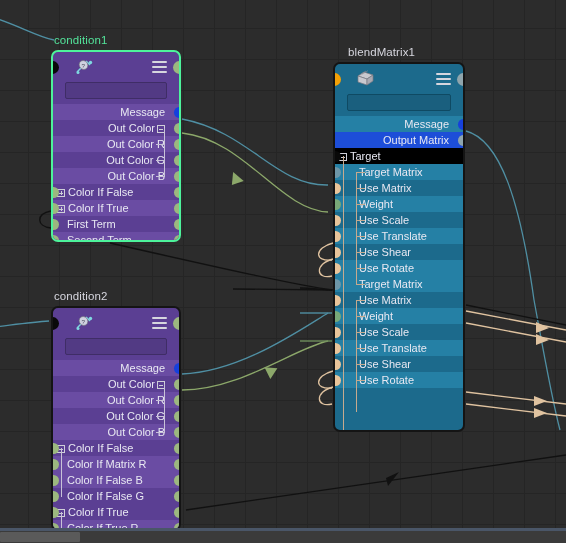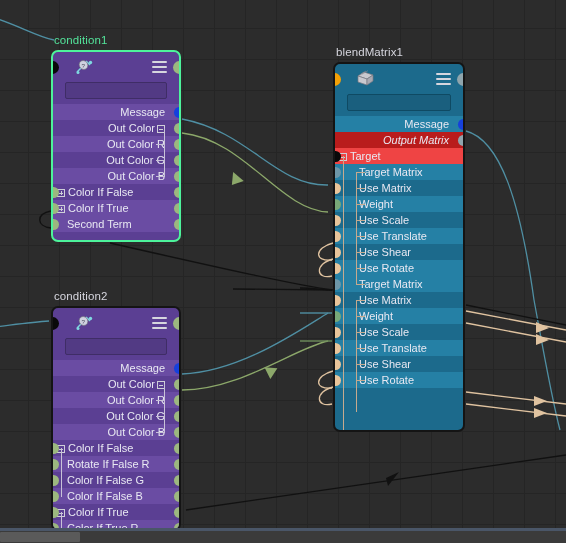--- a/index.html
+++ b/index.html
@@ -202,20 +202,25 @@
           <div class="row in" style="background: rgb(91, 63, 147);">
             <span class="lbl" style="left: 4px;"><span class="plusbox plus"></span>Color If False</span>
             <div class="sock l" style="top: 2.5px; background: rgb(156, 183, 127);"></div>
             <div class="sock r" style="top: 2.5px; background: rgb(156, 183, 127);"></div>
           </div>
           <div class="row in" style="background: rgb(106, 76, 163);">
             <span class="lbl" style="left: 4px;"><span class="plusbox plus"></span>Color If True</span>
             <div class="sock l" style="top: 2.5px; background: rgb(156, 183, 127);"></div>
             <div class="sock r" style="top: 2.5px; background: rgb(156, 183, 127);"></div>
           </div>
+          <div class="row in" style="background: rgb(91, 63, 147);">
+            <span class="lbl" style="left: 14px;">First Term</span>
+            <div class="sock l" style="top: 2.5px; background: rgb(156, 183, 127);"></div>
+            <div class="sock r" style="top: 2.5px; background: rgb(156, 183, 127);"></div>
+          </div>
           <div class="row in" style="background: rgb(106, 76, 163);">
             <span class="lbl" style="left: 14px;">Second Term</span>
             <div class="sock l" style="top: 2.5px; background: rgb(156, 183, 127);"></div>
             <div class="sock r" style="top: 2.5px; background: rgb(156, 183, 127);"></div>
           </div>
         </div>
         <div style="position: absolute; right: 14px; top: 76px; width: 1px; height: 49px; background: rgb(200, 194, 216);"></div>
       </div>
       <div class="node-title" style="left: 54px; top: 290px; color: rgb(214, 214, 222);">condition2</div>
       <div class="node" style="left: 51px; top: 306px; width: 130px; height: 225px; background: rgb(91, 63, 147); border: 2px solid rgb(20, 20, 20);">
@@ -266,50 +271,50 @@
             <span class="lbl">Out Color B</span>
             <span class="tick" style="right: 14px; top: 8px; width: 9px; background: rgb(200, 194, 216);"></span>
             <div class="sock r" style="top: 2.5px; background: rgb(156, 183, 127);"></div>
           </div>
           <div class="row in" style="background: rgb(91, 63, 147);">
             <span class="lbl" style="left: 4px;"><span class="plusbox"></span>Color If False</span>
             <div class="sock l" style="top: 2.5px; background: rgb(156, 183, 127);"></div>
             <div class="sock r" style="top: 2.5px; background: rgb(156, 183, 127);"></div>
           </div>
           <div class="row in" style="background: rgb(106, 76, 163);">
-            <span class="lbl" style="left: 14px;">Rotate If False R</span>
+            <span class="lbl" style="left: 14px;">Color If Matrix R</span>
+            <div class="sock l" style="top: 2.5px; background: rgb(156, 183, 127);"></div>
+            <div class="sock r" style="top: 2.5px; background: rgb(156, 183, 127);"></div>
+          </div>
+          <div class="row in" style="background: rgb(106, 76, 163);">
+            <span class="lbl" style="left: 14px;">Color If False B</span>
             <div class="sock l" style="top: 2.5px; background: rgb(156, 183, 127);"></div>
             <div class="sock r" style="top: 2.5px; background: rgb(156, 183, 127);"></div>
           </div>
           <div class="row in" style="background: rgb(91, 63, 147);">
             <span class="lbl" style="left: 14px;">Color If False G</span>
-            <div class="sock l" style="top: 2.5px; background: rgb(156, 183, 127);"></div>
-            <div class="sock r" style="top: 2.5px; background: rgb(156, 183, 127);"></div>
-          </div>
-          <div class="row in" style="background: rgb(106, 76, 163);">
-            <span class="lbl" style="left: 14px;">Color If False B</span>
             <div class="sock l" style="top: 2.5px; background: rgb(156, 183, 127);"></div>
             <div class="sock r" style="top: 2.5px; background: rgb(156, 183, 127);"></div>
           </div>
           <div class="row in" style="background: rgb(91, 63, 147);">
             <span class="lbl" style="left: 4px;"><span class="plusbox"></span>Color If True</span>
             <div class="sock l" style="top: 2.5px; background: rgb(156, 183, 127);"></div>
             <div class="sock r" style="top: 2.5px; background: rgb(156, 183, 127);"></div>
           </div>
           <div class="row in" style="background: rgb(106, 76, 163);">
             <span class="lbl" style="left: 14px;">Color If True R</span>
             <div class="sock l" style="top: 2.5px; background: rgb(156, 183, 127);"></div>
             <div class="sock r" style="top: 2.5px; background: rgb(156, 183, 127);"></div>
           </div>
         </div>
         <div style="position: absolute; right: 14px; top: 76px; width: 1px; height: 49px; background: rgb(200, 194, 216);"></div>
         <div style="position: absolute; left: 8px; top: 140px; width: 1px; height: 49px; background: rgb(200, 194, 216);"></div>
         <div style="position: absolute; left: 8px; top: 204px; width: 1px; height: 17px; background: rgb(200, 194, 216);"></div>
       </div>
-      <div class="node-title" style="left: 336px; top: 46px; color: rgb(214, 214, 222);">blendMatrix1</div>
+      <div class="node-title" style="left: 348px; top: 46px; color: rgb(214, 214, 222);">blendMatrix1</div>
       <div class="node" style="left: 333px; top: 62px; width: 132px; height: 370px; background: rgb(28, 106, 140); border: 2px solid rgb(20, 20, 20);">
         <div class="nhead">
           <div style="position: absolute; left: 20px; top: 6px; width: 22px; height: 18px;"><svg width="22" height="18" viewBox="0 0 22 18">
               <g fill="#c9c9cf" stroke="#7a7a82" stroke-width="0.7">
                 <path d="M3,6 L9,2 L18,5 L12,9 z"></path>
                 <path d="M3,6 L3,12 L12,15 L12,9 z"></path>
                 <path d="M12,9 L18,5 L18,11 L12,15 z" fill="#a9a9b2"></path>
               </g>
               <g stroke="#8a8a92" stroke-width="0.6" fill="none">
                 <path d="M5,5 L11,1"></path>
@@ -323,25 +328,25 @@
           </div>
           <div class="sock l" style="top: 9px; height: 13px; width: 13px; left: -7px; background: rgb(242, 160, 7);"></div>
           <div class="sock r" style="top: 9px; height: 13px; width: 13px; right: -7px; background: rgb(143, 165, 173);"></div>
         </div>
         <div class="namefield" style="top: 30px; background: rgb(26, 95, 126); border: 1px solid rgb(15, 74, 99);"></div>
         <div class="rows" style="top: 52px;">
           <div class="row out" style="background: rgb(37, 128, 165);">
             <span class="lbl">Message</span>
             <div class="sock r" style="top: 2.5px; background: rgb(22, 64, 220);"></div>
           </div>
-          <div class="row out" style="background: #b91c1c; font-style: italic;">
+          <div class="row out" style="background: #1d4ed8;">
             <span class="lbl">Output Matrix</span>
             <div class="sock r" style="top: 2.5px; background: rgb(143, 165, 173);"></div>
           </div>
-          <div class="row in" style="background: #ef4444;">
+          <div class="row in" style="background: #000000;">
             <span class="lbl" style="left: 4px;"><span class="plusbox"></span>Target</span>
             <div class="sock l" style="top: 2.5px; background: rgb(9, 9, 9);"></div>
           </div>
           <div class="row in" style="background: rgb(37, 128, 165);">
             <span class="lbl" style="left: 24px;">Target Matrix</span>
             <span class="tick" style="left: 21px; top: 8px; width: 9px; background: rgb(198, 170, 142);"></span>
             <div class="sock l" style="top: 2.5px; background: rgb(109, 150, 168);"></div>
           </div>
           <div class="row in" style="background: rgb(28, 106, 140);">
             <span class="lbl" style="left: 24px;">Use Matrix</span>

